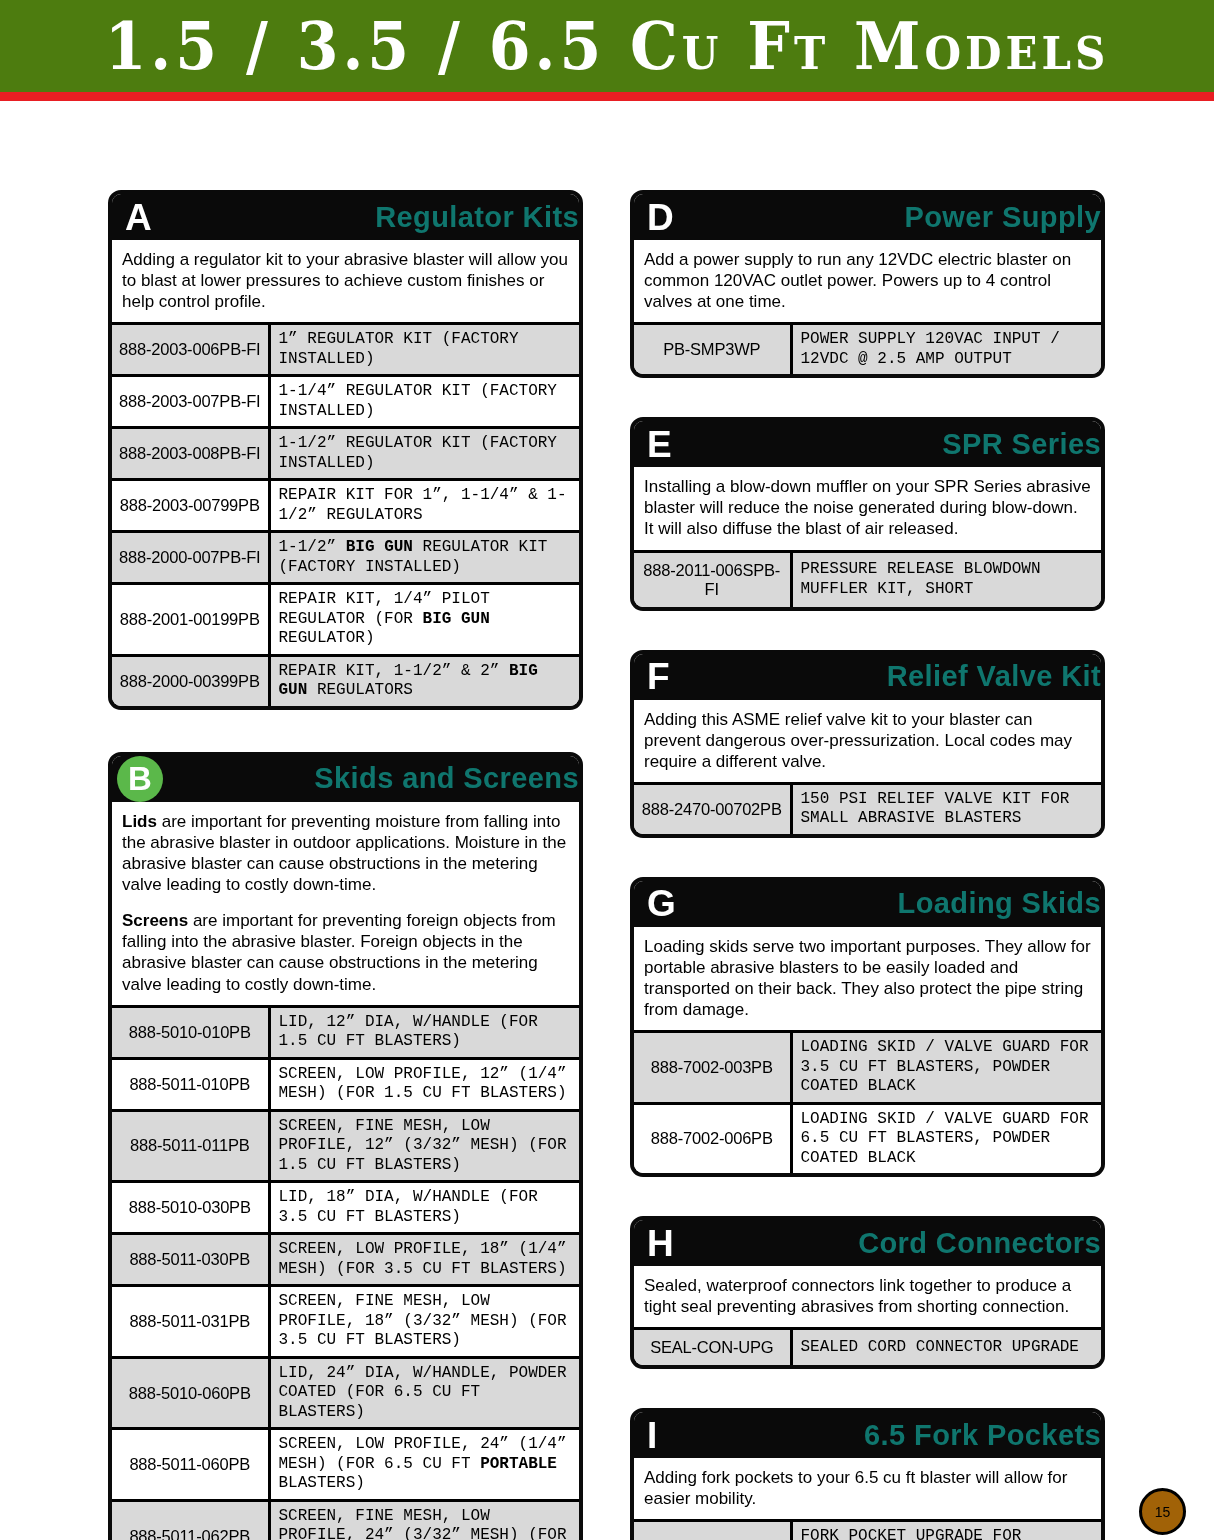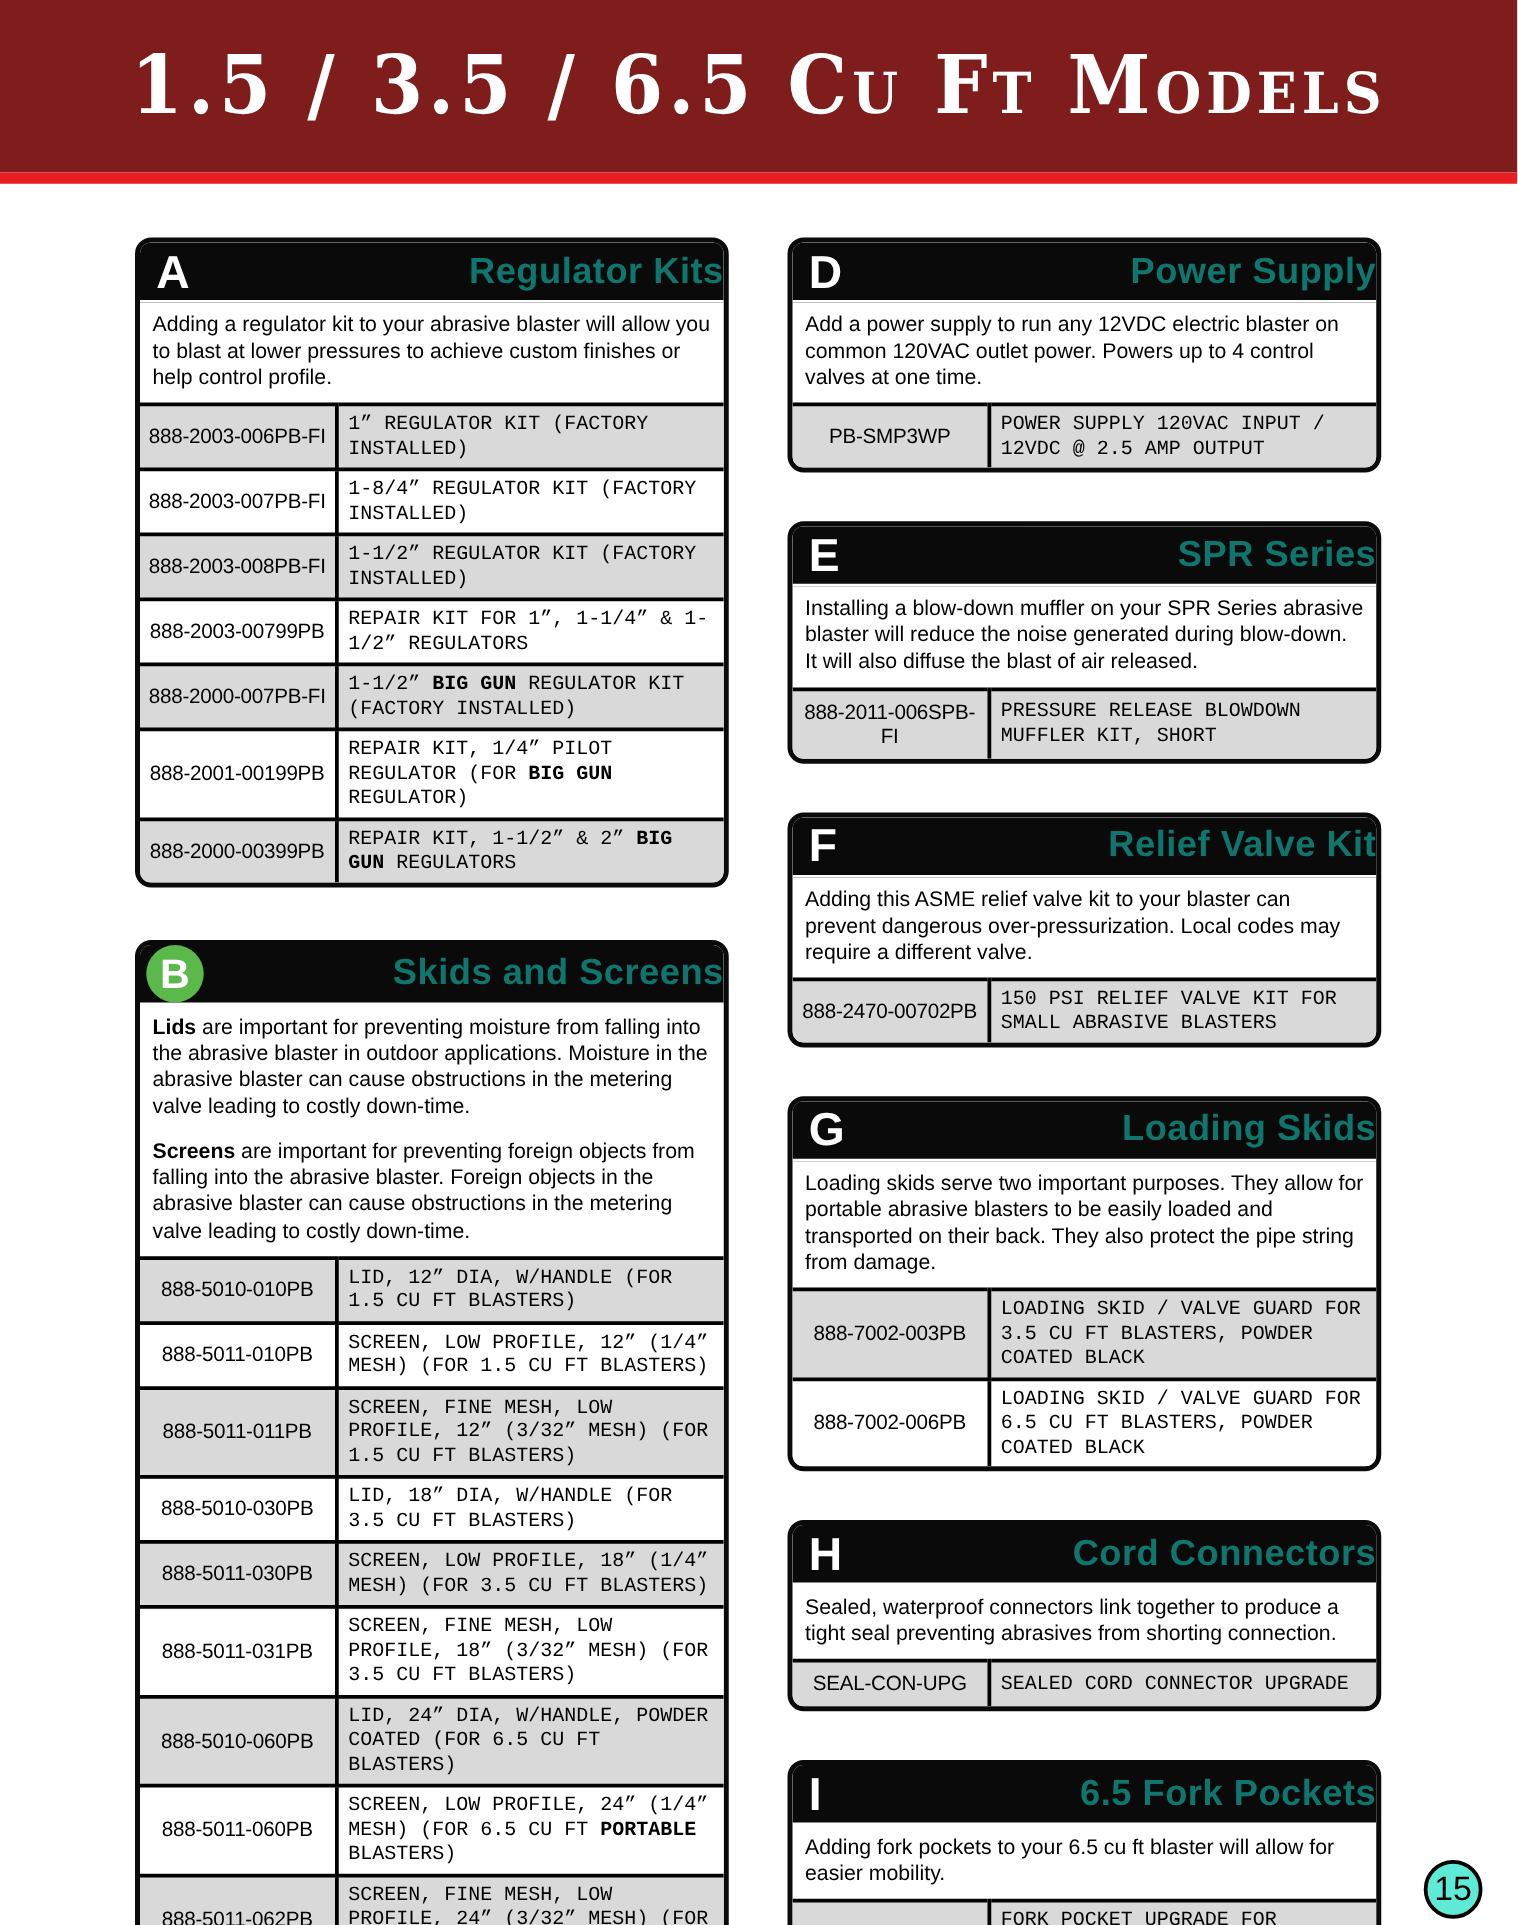--- a/index.html
+++ b/index.html
@@ -2,21 +2,21 @@
 <html style="--accent-red: #e81e23; --badge-green: #5bb84a; --row-gray: #d9d9d9;"><head>
 <meta charset="utf-8">
 <style>
   * { margin:0; padding:0; box-sizing:border-box; }
   html,body { background:#ffffff; }
   .page {
     position:relative; width:1214px; height:1540px; background:#fff;
     font-family:"Liberation Sans", sans-serif; color:#000; overflow:hidden;
   }
   .banner {
-    height:138px; background:#7f1d1d; display:flex; align-items:center; justify-content:center;
+    height:92px; background:#4d7c0f; display:flex; align-items:center; justify-content:center;
   }
   .banner h1 {
     color:#fff; font-family:"DejaVu Serif", serif; font-weight:bold;
     font-variant:small-caps; font-size:60px; letter-spacing:4px; transform:scaleY(1.08);
   }
   .red-stripe { height:9px; background:var(--accent-red,#e81e23); }
 
   .content { position:absolute; top:190px; left:0; width:100%; }
   .col { position:absolute; display:flex; flex-direction:column; width:475px; }
   .col-left  { left:108px; gap:42px; }
@@ -53,21 +53,21 @@
   .parts tr:nth-child(odd) { background:var(--row-gray,#d9d9d9); }
   .parts tr:nth-child(even){ background:#fff; }
   td.part {
     width:157px; text-align:center; font-size:16.5px; padding:8px 4px; letter-spacing:-0.2px;
   }
   td.desc { font-size:16px; line-height:1.22; padding:5px 8px; }
 
   .page-circle {
     position:absolute; left:1139px; top:1488px; width:47px; height:47px;
     border:3px solid #000; border-radius:50%;
-    display:flex; align-items:center; justify-content:center; font-size:27px; background:#5eead4;text-align:right;
+    display:flex; align-items:center; justify-content:center; font-size:14px; background:#a16207;text-align:right;
   }
 </style>
 </head>
 <body>
 
 <div class="page">
   <header class="banner">
     <h1>1.5 / 3.5 / 6.5 Cu Ft Models</h1>
   </header>
   <div class="red-stripe"></div>
@@ -83,21 +83,21 @@
             <p>Adding a regulator kit to your abrasive blaster will allow you to blast at lower pressures to achieve custom finishes or help control profile.</p>
           </div>
     <table class="parts">
             <tbody>
               <tr>
     <td class="part">888-2003-006PB-FI</td>
     <td class="desc">1” REGULATOR KIT  (FACTORY INSTALLED)</td>
   </tr>
               <tr>
     <td class="part">888-2003-007PB-FI</td>
-    <td class="desc">1-8/4” REGULATOR KIT (FACTORY INSTALLED)</td>
+    <td class="desc">1-1/4” REGULATOR KIT (FACTORY INSTALLED)</td>
   </tr>
               <tr>
     <td class="part">888-2003-008PB-FI</td>
     <td class="desc">1-1/2” REGULATOR KIT (FACTORY INSTALLED)</td>
   </tr>
               <tr>
     <td class="part">888-2003-00799PB</td>
     <td class="desc">REPAIR KIT FOR 1”, 1-1/4” &amp; 1-1/2” REGULATORS</td>
   </tr>
               <tr>

